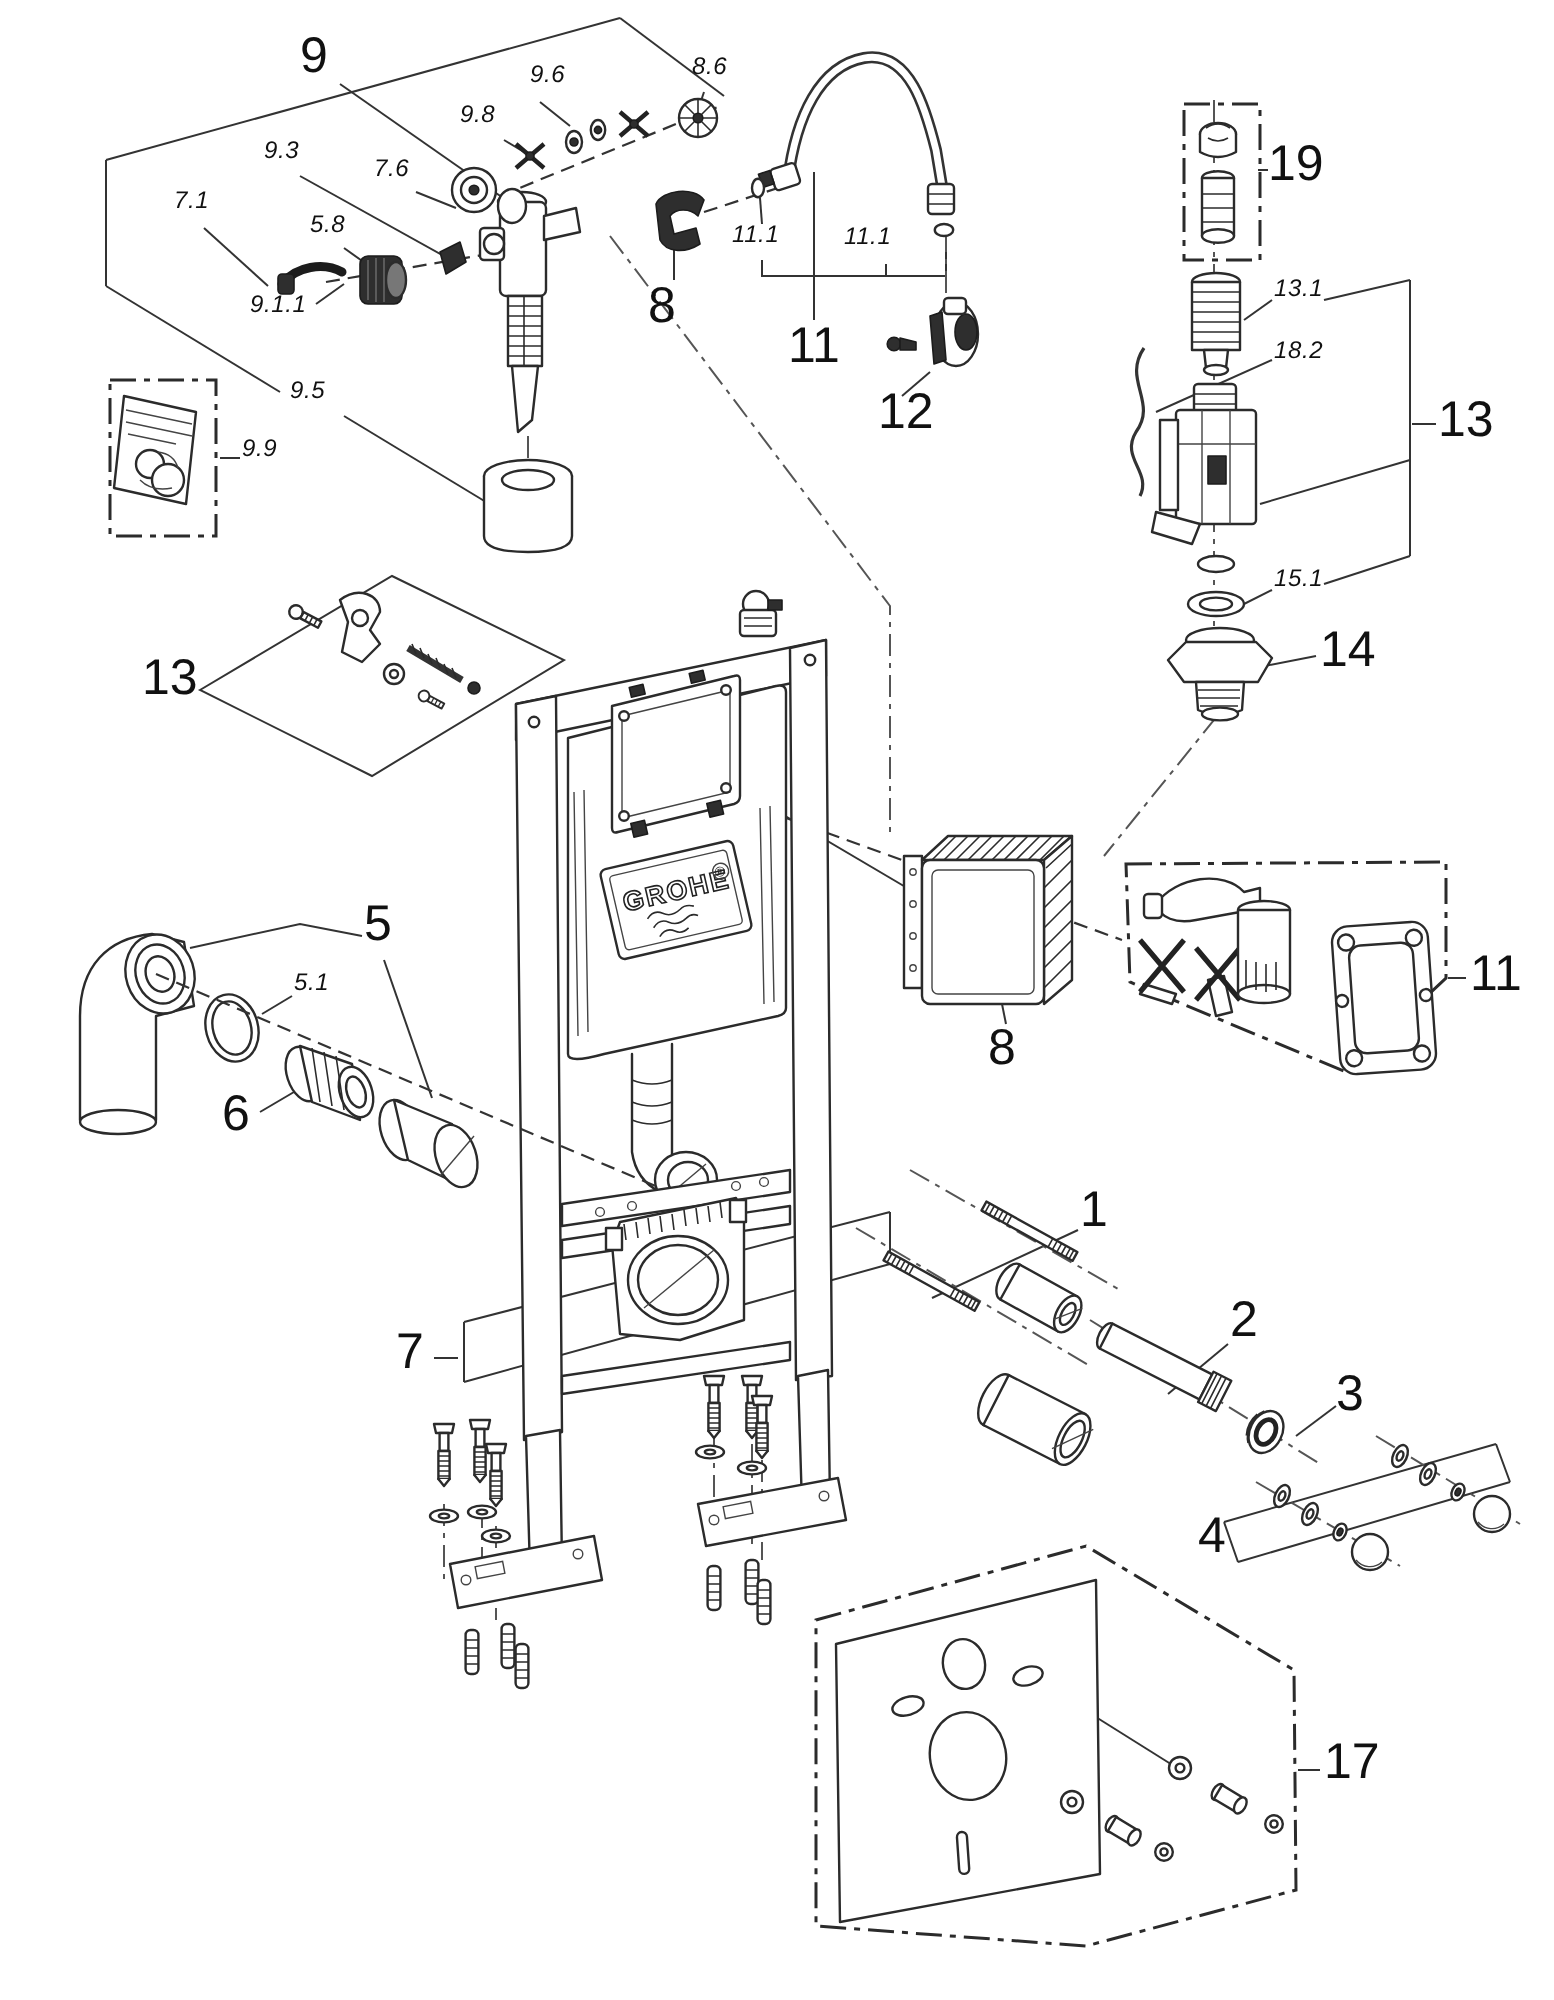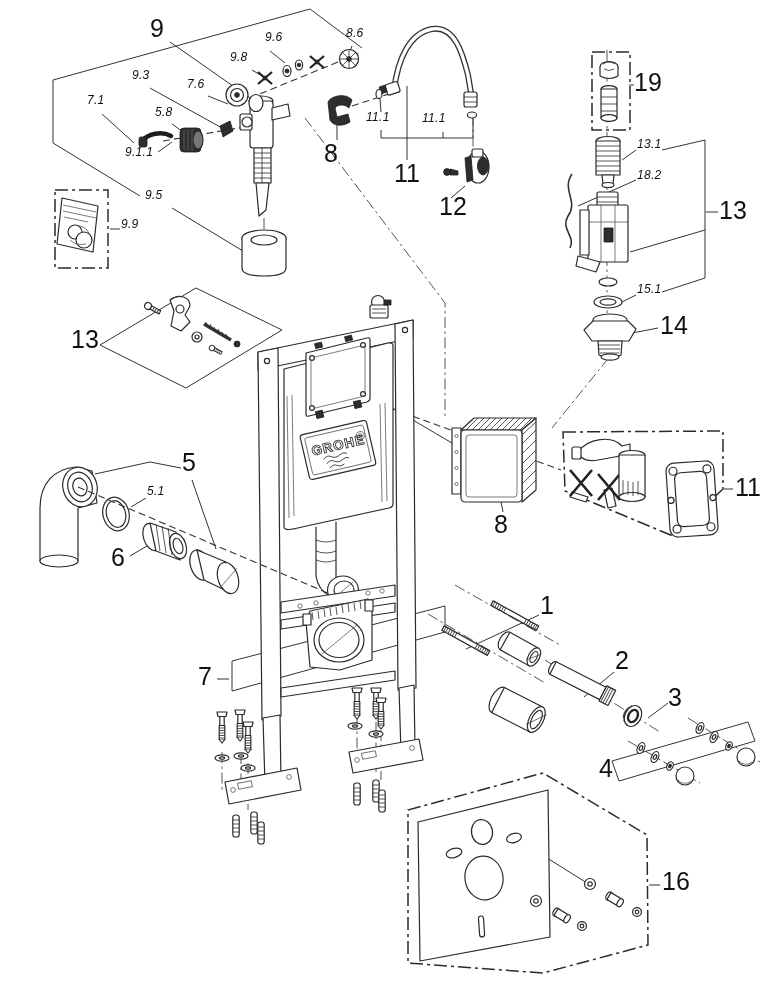--- a/index.html
+++ b/index.html
@@ -547,15 +547,15 @@
   <span class="lbl L" style="left:182px;top:450px">5</span>
   <span class="lbl M" style="left:147px;top:485px">5.1</span>
   <span class="lbl L" style="left:111px;top:545px">6</span>
   <span class="lbl L" style="left:494px;top:512px">8</span>
   <span class="lbl L" style="left:735px;top:475px">11</span>
   <span class="lbl L" style="left:198px;top:664px">7</span>
   <span class="lbl L" style="left:540px;top:593px">1</span>
   <span class="lbl L" style="left:615px;top:648px">2</span>
   <span class="lbl L" style="left:668px;top:685px">3</span>
   <span class="lbl L" style="left:599px;top:756px">4</span>
-  <span class="lbl L" style="left:662px;top:869px">16</span>
+  <span class="lbl L" style="left:662px;top:869px">17</span>
 </div>
 </div>
 
 </body></html>

